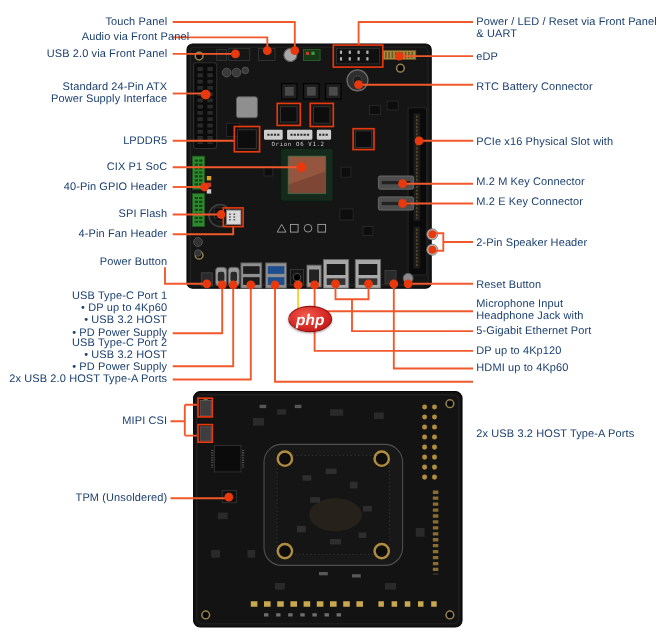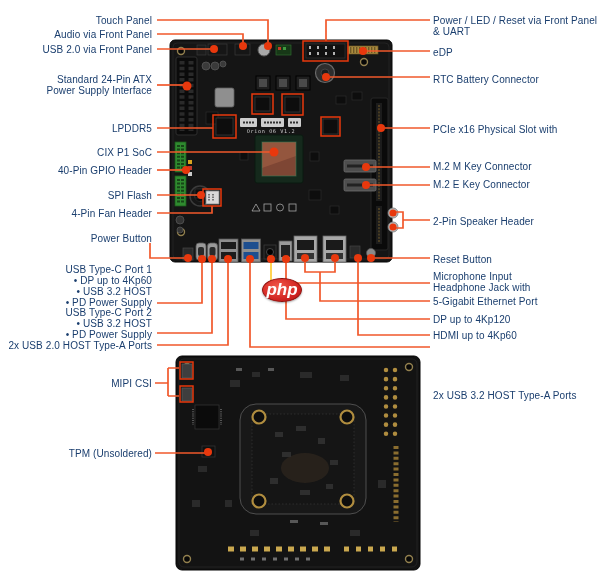--- a/index.html
+++ b/index.html
@@ -9,21 +9,21 @@
   .label{position:absolute;transform:translateY(-50%);font-size:10px;font-weight:normal;
          color:var(--labelc,#1a3e6e);line-height:11px;letter-spacing:.1px;white-space:nowrap;}
   .label.left{left:0;width:152px;text-align:right;}
   .label.right{left:433px;width:164px;text-align:left;}
   .lead{fill:none;stroke:var(--leadc,#f1582b);stroke-width:1.7;}
   .lead-y{fill:none;stroke:var(--leady,#ffcd34);stroke-width:1.7;}
   .dot{fill:var(--dotc,#e8380d);stroke:none;}
   .rbox{fill:none;stroke:var(--boxc,#e8380d);stroke-width:1.5;}
   .php-badge{position:absolute;left:262px;top:278px;width:38px;height:22px;border-radius:50%;
          background:radial-gradient(ellipse at 40% 35%, #f2594a 0%, #d02220 65%, #a51512 100%);
-         border:1.5px solid #8f120f;color:#fff;font-style:italic;font-weight:bold;font-size:17px;
+         border:1.5px solid #8f120f;color:#fff;font-style:italic;font-weight:bold;font-size:14px;
          display:flex;align-items:center;justify-content:center;
          box-shadow:0 1px 2px rgba(0,0,0,.35);}
 </style>
 </head>
 <body>
 
 <div class="stage">
 
 <svg class="art" width="600" height="581" viewBox="0 0 600 581">
 
@@ -326,21 +326,21 @@
 </svg>
 
 <div class="php-badge">
   <span>php</span>
 </div>
 
 <div id="labels-layer">
       <div class="label left" style="top: 20px;">
         <div>Touch Panel</div>
       </div>
-      <div class="label left" style="top: 34px;">
+      <div class="label left" style="top: 34px; padding-left: 20px;">
         <div>Audio via Front Panel</div>
       </div>
       <div class="label left" style="top: 49px;">
         <div>USB 2.0 via Front Panel</div>
       </div>
       <div class="label left" style="top: 85px;">
         <div>Standard 24-Pin ATX</div>
         <div>Power Supply Interface</div>
       </div>
       <div class="label left" style="top: 128px;">

